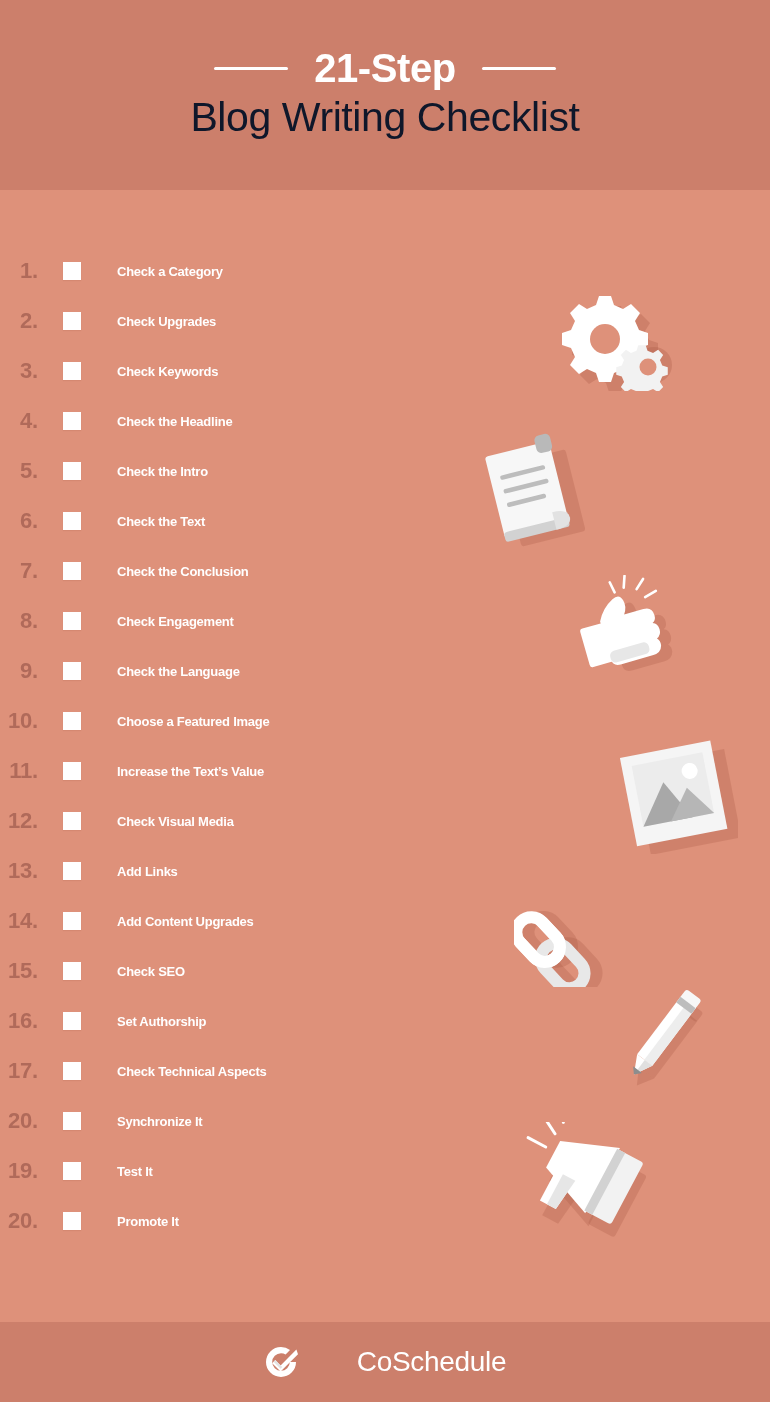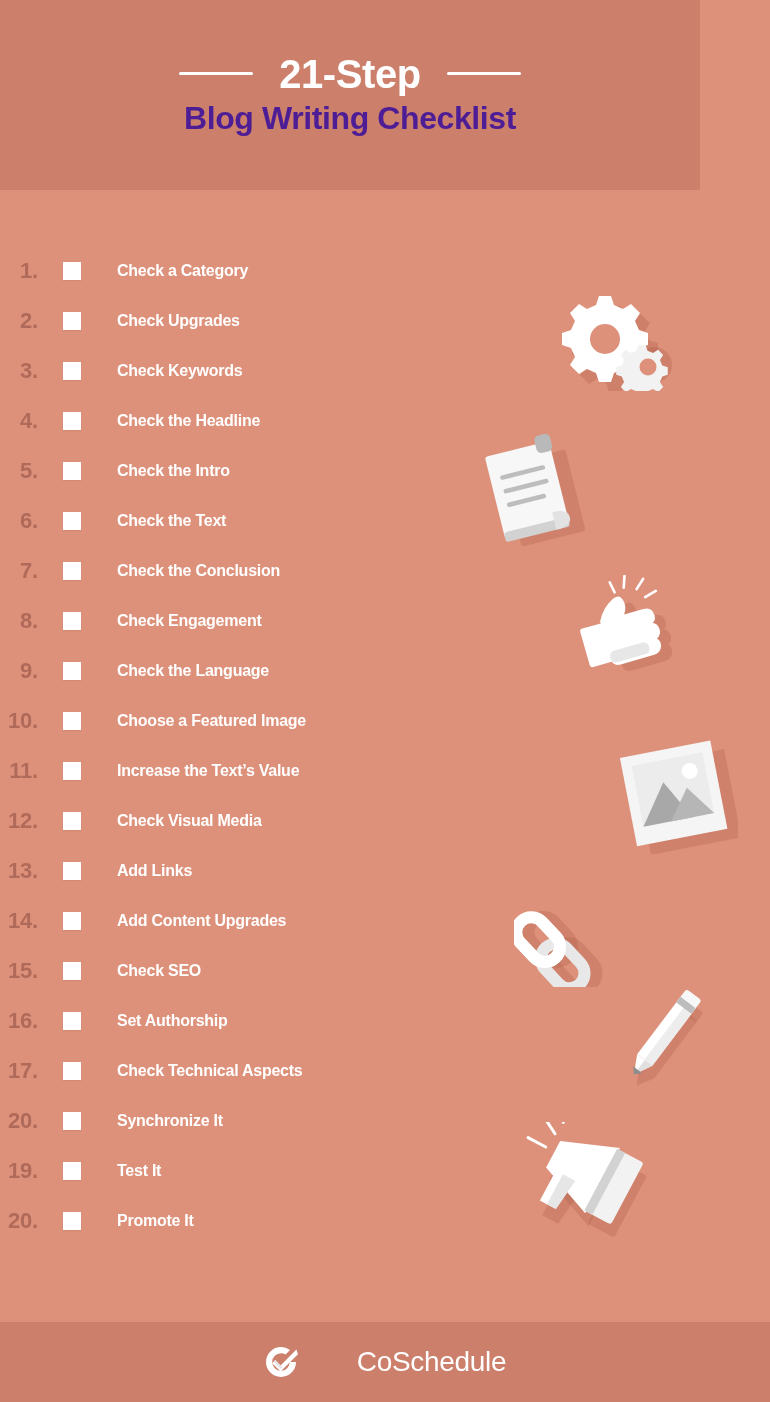--- a/index.html
+++ b/index.html
@@ -34,21 +34,21 @@
         rgba(255,255,255,0.055) 100%);
     transform:rotate(-28deg);
     transform-origin:top left;
     pointer-events:none;
   }
 
   
   .header {
     position:absolute;
     top:0; left:0;
-    width:700px;
+    width:770px;
     height:190px;
     background:#cc7f6b;
     z-index:5;
     display:flex;
     flex-direction:column;
     align-items:center;
     justify-content:center;
   }
   .title-line-1 {
     display:flex;
@@ -64,23 +64,23 @@
     border-radius:2px;
   }
   .title-top {
     font-size:40px;
     font-weight:bold;
     color:#ffffff;
     letter-spacing:-0.4px;
     line-height:1.05;
   }
   .title-bottom {
-    font-size:32px;
-    font-weight:bold;
-    color:#4c1d95;
+    font-size:41px;
+    font-weight:normal;
+    color:#0f172a;
     letter-spacing:-0.4px;
     line-height:1.2;
   }
 
   
   .checklist {
     position:absolute;
     top:246px;
     left:0;
     width:470px;
@@ -104,21 +104,21 @@
   .box {
     width:18px;
     height:18px;
     background:#ffffff;
     flex:0 0 auto;
     margin-left:17px;
     box-shadow:0 1px 1px rgba(150,70,50,0.12);
   }
   .label {
     margin-left:36px;
-    font-size:16px;
+    font-size:13px;
     font-weight:bold;
     color:#ffffff;
     letter-spacing:-0.25px;
     white-space:nowrap;
   }
 
   
   .footer {
     position:absolute;
     bottom:0; left:0;

